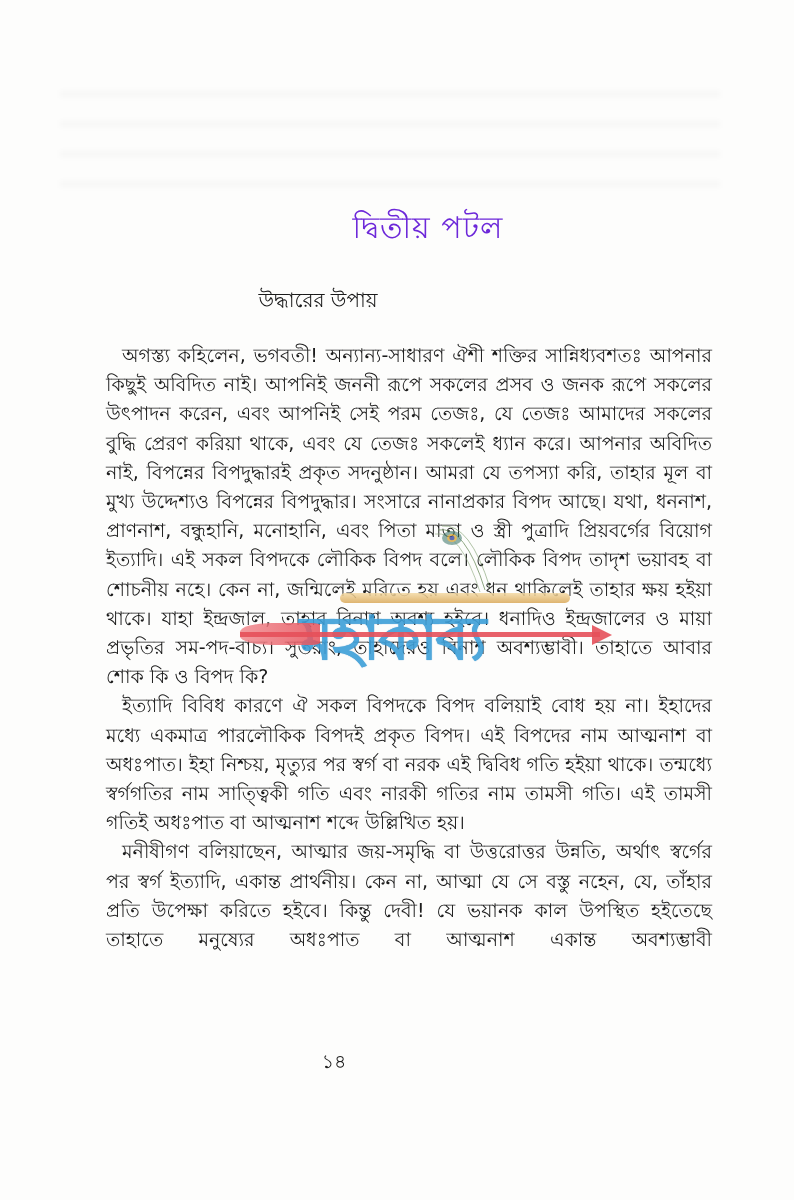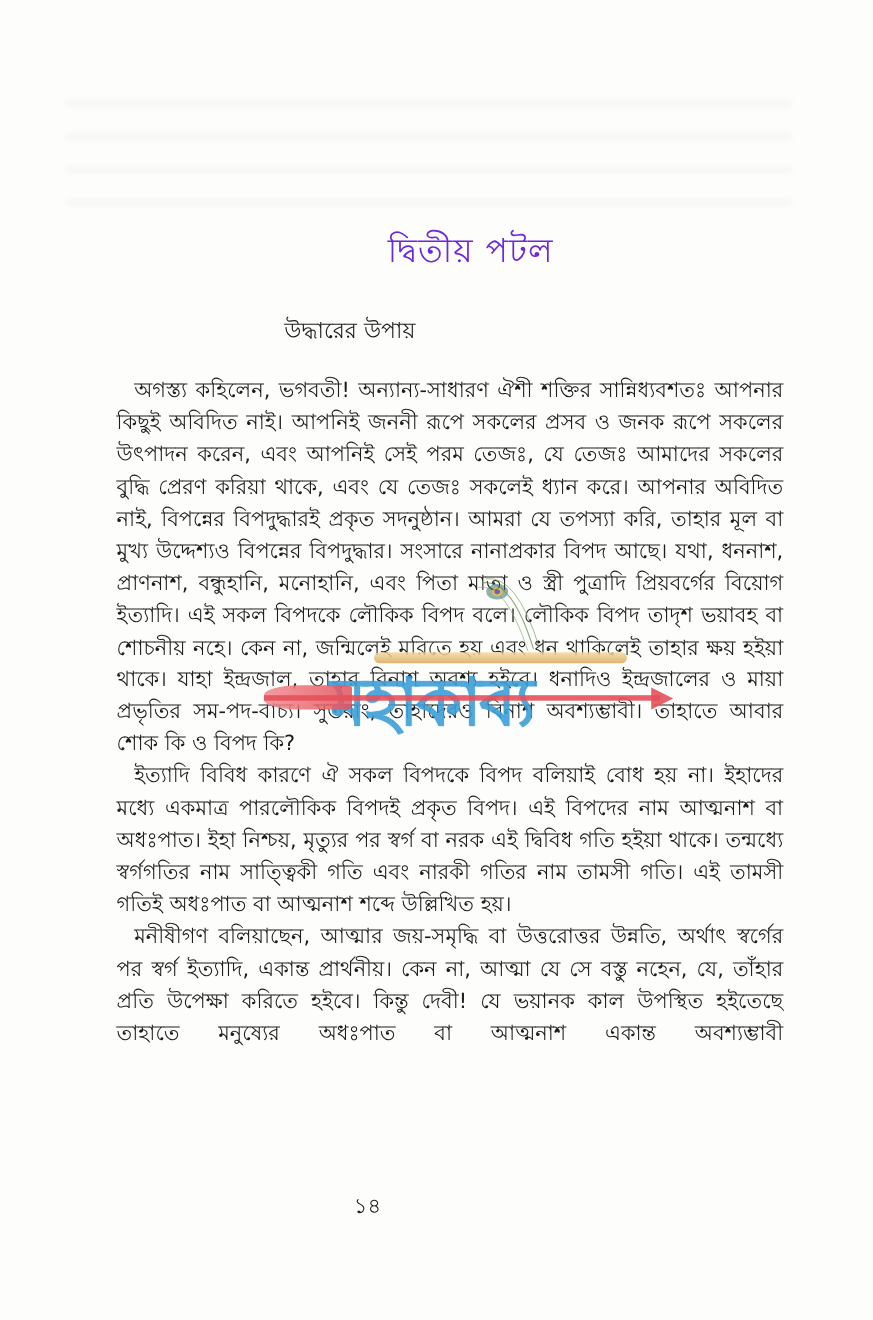--- a/index.html
+++ b/index.html
@@ -28,21 +28,21 @@
   }
   .body-text {
     position: absolute; left: 106px; top: 341px; width: 606px;
     font-size: 19px; line-height: 29.2px;
     text-align: justify; text-align-last: justify;
   }
   .body-text p { margin: 0; text-indent: 16px; }
   .body-text p.last { text-align-last: left; }
   .body-text p.final { text-align-last: justify; }
   .page-number {
-    position: absolute; left: 0; width: 668px; top: 1082px;
+    position: absolute; left: 0; width: 668px; top: 1047px;
     text-align: center; font-size: 19px; color: #222;
   }
   
   .watermark { position: absolute; left: 240px; top: 585px; width: 330px; height: 110px; pointer-events: none; }
   .wm-flute {
     position: absolute; left: 100px; top: 8px; width: 230px; height: 10px;
     background: linear-gradient(180deg, #f3d9a4, #d9a858); border-radius: 5px; opacity: 0.85;
   }
   .wm-text {
     position: absolute; left: 60px; top: 4px; width: 280px; height: 100px;

